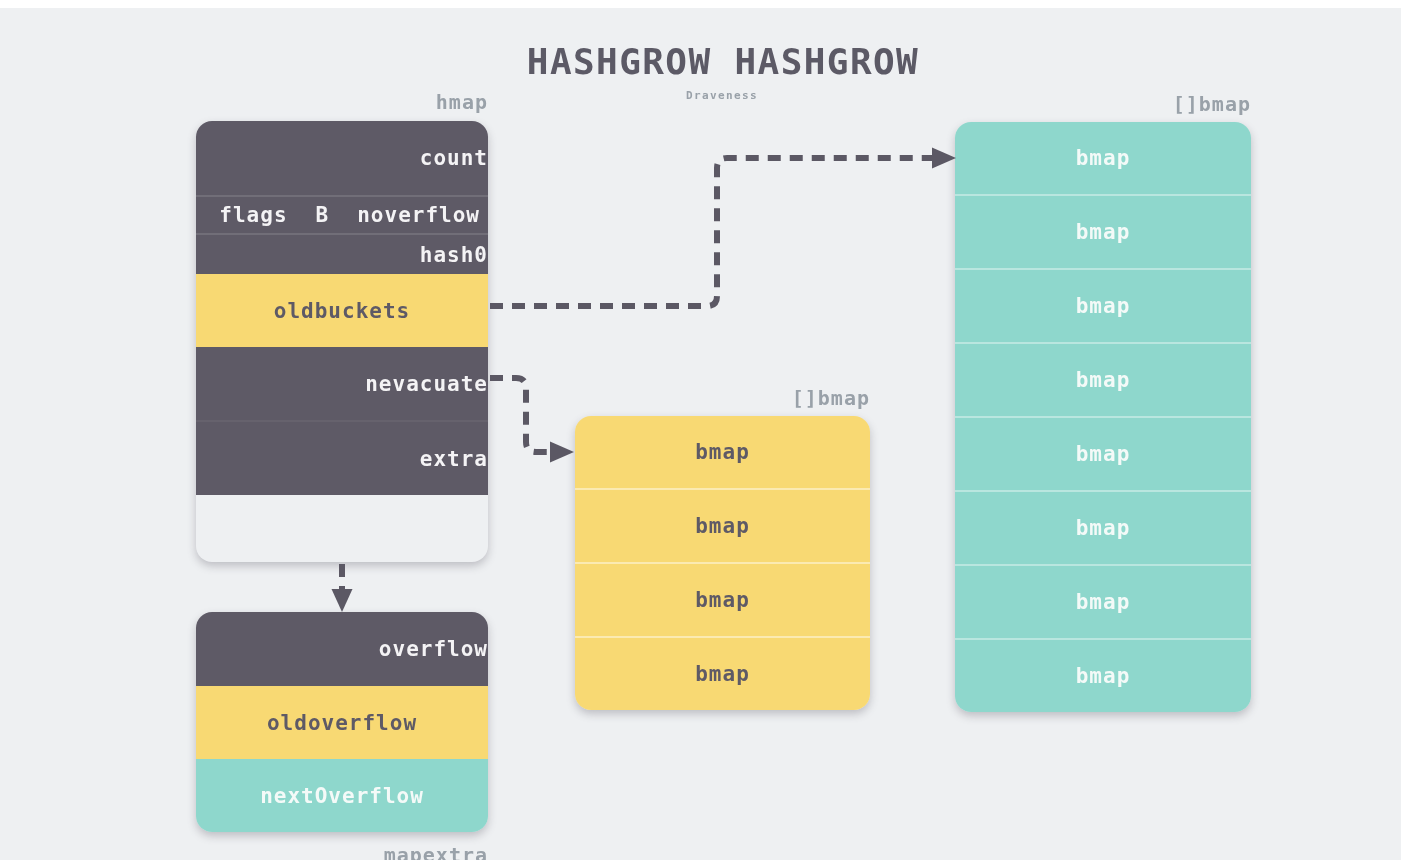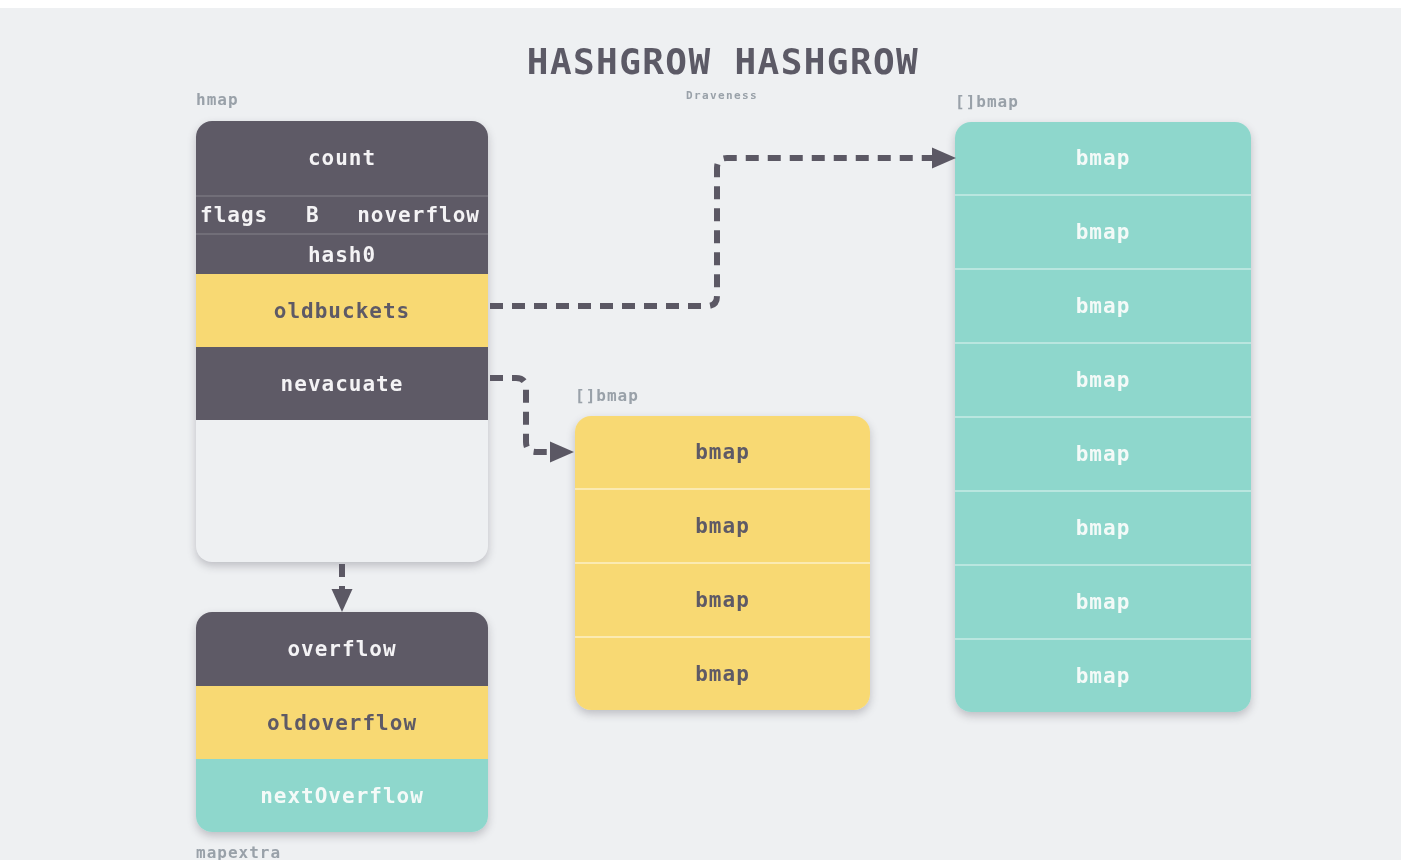--- a/index.html
+++ b/index.html
@@ -40,22 +40,22 @@
     left: 722px; top: 89px;
     transform: translateX(-50%);
     font-size: 11px;
     font-weight: bold;
     letter-spacing: 1.4px;
     color: var(--label, #99a1a9);
     white-space: nowrap;
   }
   .struct-label {
     position: absolute;
-    text-align: left;
-    font-size: 16px;
+    text-align: right;
+    font-size: 20px;
     font-weight: bold;
     letter-spacing: 1px;
     color: var(--label, #99a1a9);
     white-space: nowrap;
   }
   .box {
     position: absolute;
     border-radius: 16px;
     overflow: hidden;
     display: flex;
@@ -64,24 +64,24 @@
   }
   .row {
     display: flex;
     align-items: center;
     justify-content: center;
     font-size: 21px;
     font-weight: bold;
     letter-spacing: 1px;
     flex: 0 0 auto;
   }
-  .row.dark   { background: var(--dark, #5e5a66);   color: var(--text-on-dark, #f4f3f5); }
+  .row.dark   { background: var(--dark, #5e5a66);   color: var(--text-on-dark, #f4f3f5); justify-content: flex-end; }
   .row.teal   { background: var(--teal, #8ed7cc);   color: var(--text-on-teal, #f4faf8); }
   .row.yellow { background: var(--yellow, #f8d973); color: var(--text-on-yellow, #5e5a66); }
-  .row.sep       { border-top: 2px solid rgba(255,255,255,0.12); }
+  .row.sep       { border-top: 2px solid rgba(255,255,255,0.12); gap: 28px; }
   .row.sep-faint { border-top: 2px solid rgba(255,255,255,0.05); }
   .h74 { height: 74px; } .h73 { height: 73px; }
   .h36 { height: 36px; } .h39 { height: 39px; }
   .flags-row {
     justify-content: space-between;
     padding: 0 8px 0 4px;
   }
   
   .hmap-box      { left: 196px; top: 121px; width: 292px; height: 441px; }
   .hmap-label    { left: 196px; top: 90px;  width: 292px; }
@@ -152,20 +152,23 @@
     </div>
     <div class="row dark h39 sep">
       <span>hash0</span>
     </div>
     <div class="row yellow h73">
       <span>oldbuckets</span>
     </div>
     <div class="row dark h73">
       <span>nevacuate</span>
     </div>
+    <div class="row dark h73 sep-faint">
+      <span>extra</span>
+    </div>
   </div>
 
   <div class="box mapextra-box">
     <div class="row dark h74">
       <span>overflow</span>
     </div>
     <div class="row yellow h73">
       <span>oldoverflow</span>
     </div>
     <div class="row teal h73">

